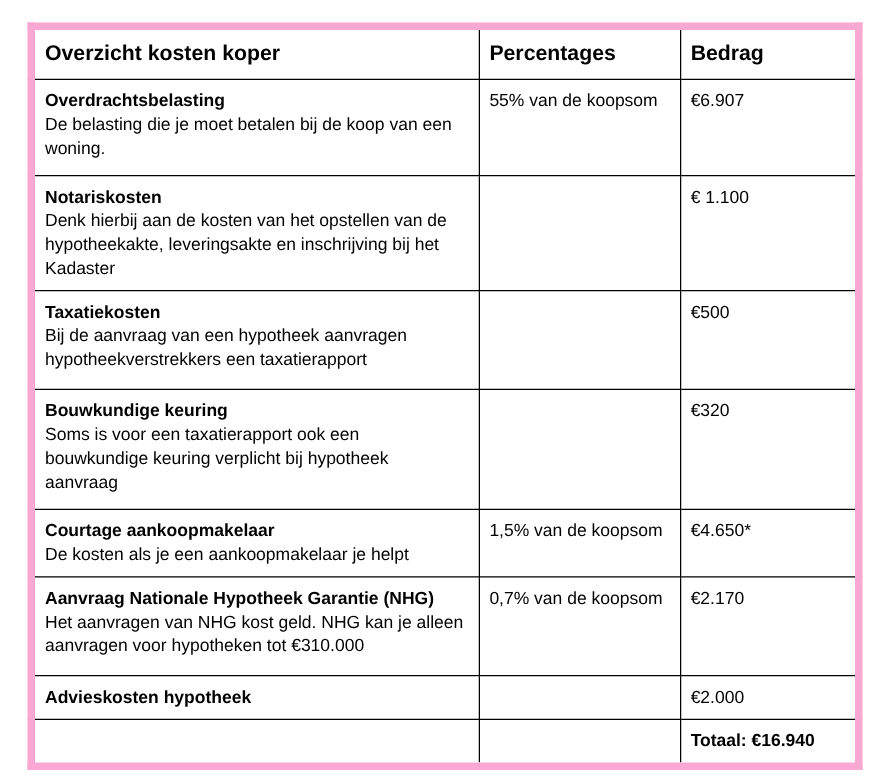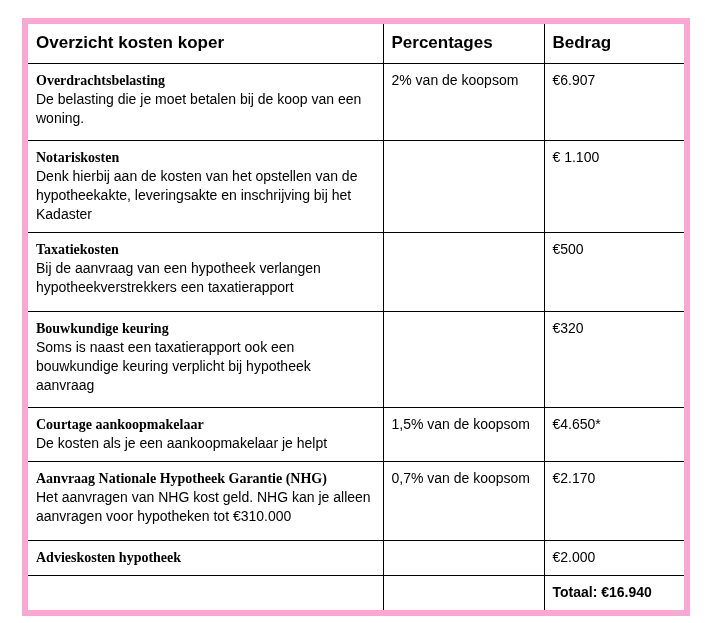--- a/index.html
+++ b/index.html
@@ -44,21 +44,21 @@
   }
   tr.hdr      { height: 42px; }
   tr.r0       { height: 77px; }
   tr.r1       { height: 92px; }
   tr.r2       { height: 79px; }
   tr.r3       { height: 96px; }
   tr.r4       { height: 54px; padding-left: 29px; }
   tr.r5       { height: 79px; }
   tr.r6       { height: 34px; }
   tr.r7       { height: 33px; padding-left: 22px; }
-  .item-title { font-weight: bold; font-family: Liberation Serif, serif; }
+  .item-title { font-weight: bold; }
   .item-desc  { font-weight: normal; }
   td.total-cell { font-weight: bold; }
 </style>
 </head>
 <body>
 
 <div class="page">
   <table class="kosten">
     <colgroup>
       <col style="width:358px">
@@ -71,43 +71,43 @@
         <th>Percentages</th>
         <th>Bedrag</th>
       </tr>
     </thead>
     <tbody>
       <tr class="r0">
         <td>
           <div class="item-title">Overdrachtsbelasting</div>
           <div class="item-desc">De belasting die je moet betalen bij de koop van een woning.</div>
         </td>
-        <td>2% van de koopsom</td>
+        <td>55% van de koopsom</td>
         <td>€6.907</td>
       </tr>
       <tr class="r1">
         <td>
           <div class="item-title">Notariskosten</div>
           <div class="item-desc">Denk hierbij aan de kosten van het opstellen van de hypotheekakte, leveringsakte en inschrijving bij het Kadaster</div>
         </td>
         <td></td>
         <td>€ 1.100</td>
       </tr>
       <tr class="r2">
         <td>
           <div class="item-title">Taxatiekosten</div>
-          <div class="item-desc">Bij de aanvraag van een hypotheek verlangen hypotheekverstrekkers een taxatierapport</div>
+          <div class="item-desc">Bij de aanvraag van een hypotheek aanvragen hypotheekverstrekkers een taxatierapport</div>
         </td>
         <td></td>
         <td>€500</td>
       </tr>
       <tr class="r3">
         <td>
           <div class="item-title">Bouwkundige keuring</div>
-          <div class="item-desc">Soms is naast een taxatierapport ook een bouwkundige keuring verplicht bij hypotheek aanvraag</div>
+          <div class="item-desc">Soms is voor een taxatierapport ook een bouwkundige keuring verplicht bij hypotheek aanvraag</div>
         </td>
         <td></td>
         <td>€320</td>
       </tr>
       <tr class="r4">
         <td>
           <div class="item-title">Courtage aankoopmakelaar</div>
           <div class="item-desc">De kosten als je een aankoopmakelaar je helpt</div>
         </td>
         <td>1,5% van de koopsom</td>

